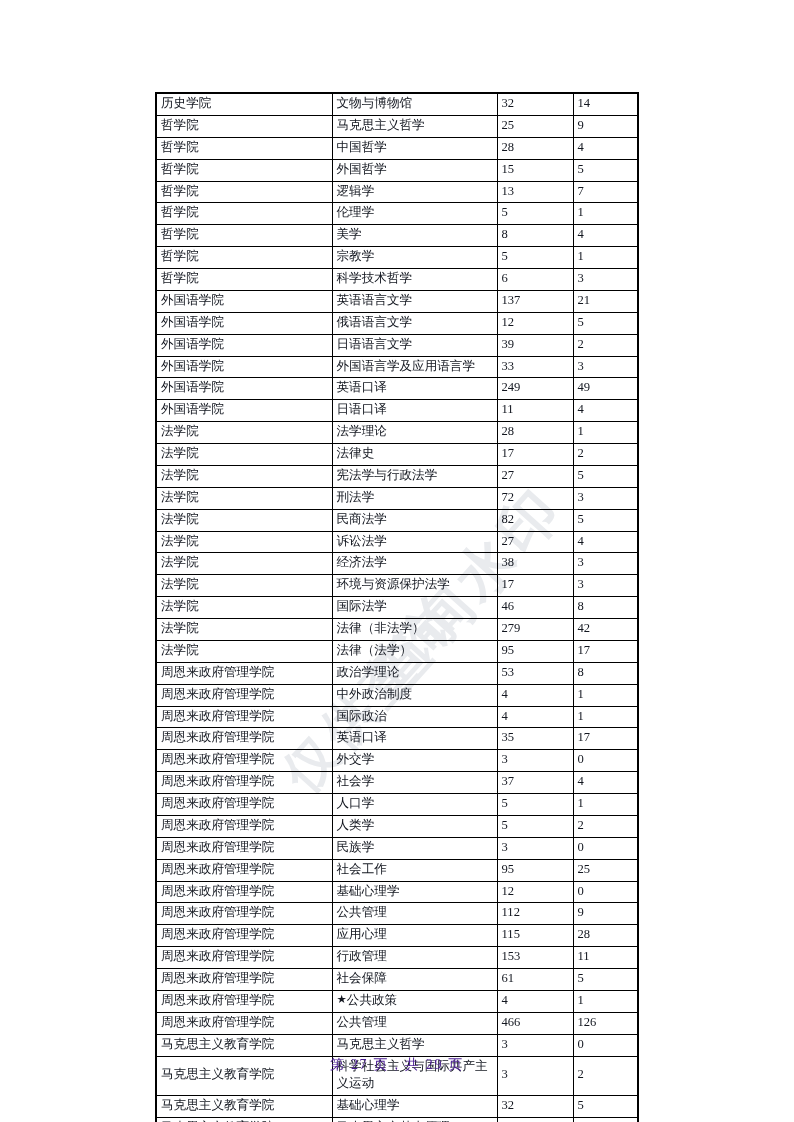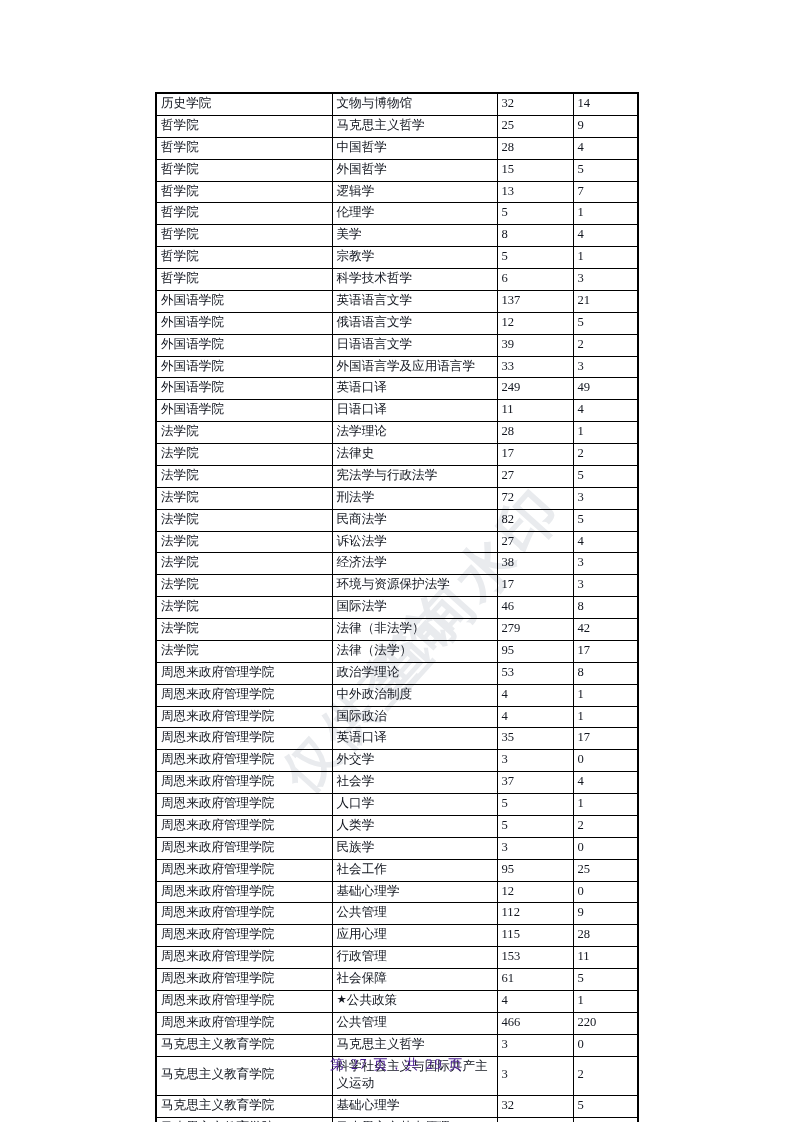--- a/index.html
+++ b/index.html
@@ -397,21 +397,21 @@
           <tr>
             <td class="col-college">周恩来政府管理学院</td>
             <td class="col-major"><span class="star-mark">★</span><span>公共政策</span></td>
             <td class="col-applied">4</td>
             <td class="col-admitted">1</td>
           </tr>
           <tr>
             <td class="col-college">周恩来政府管理学院</td>
             <td class="col-major">公共管理</td>
             <td class="col-applied">466</td>
-            <td class="col-admitted">220</td>
+            <td class="col-admitted">126</td>
           </tr>
           <tr>
             <td class="col-college">马克思主义教育学院</td>
             <td class="col-major">马克思主义哲学</td>
             <td class="col-applied">3</td>
             <td class="col-admitted">0</td>
           </tr>
           <tr class="row-tall">
             <td class="col-college">马克思主义教育学院</td>
             <td class="col-major wrap-cell">科学社会主义与国际共产主义运动</td>

